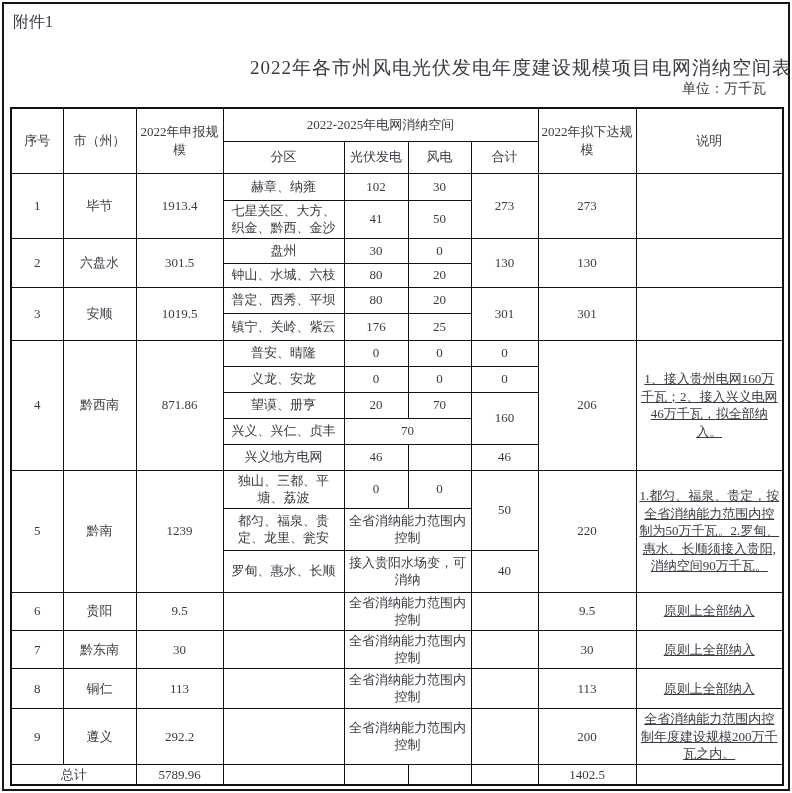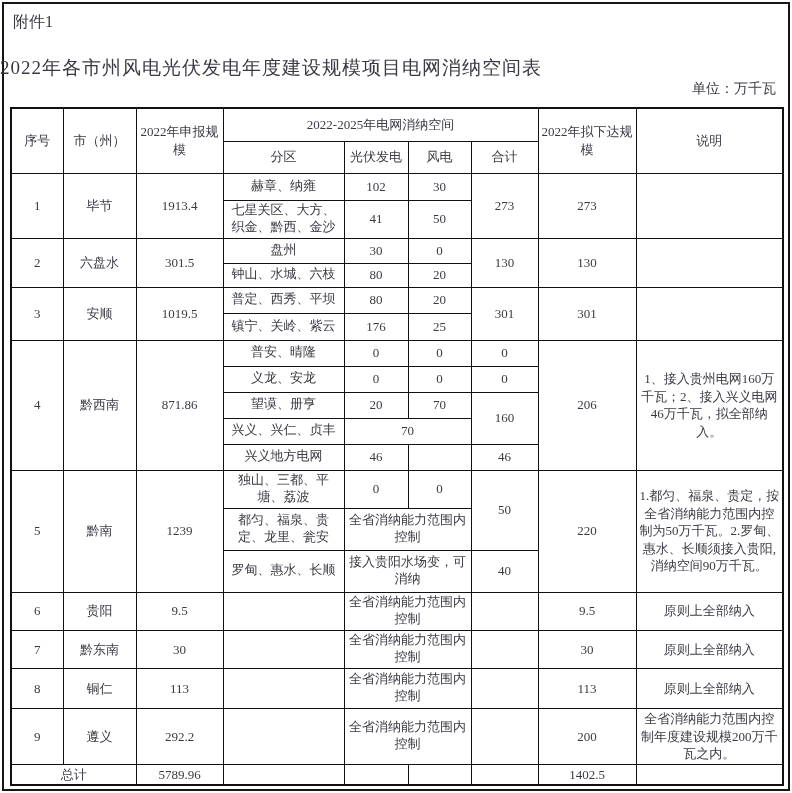--- a/index.html
+++ b/index.html
@@ -3,35 +3,35 @@
 <meta charset="utf-8">
 <style>
   html,body{margin:0;padding:0;}
   body{
     width:792px;height:793px;position:relative;background:#ffffff;
     font-family:"Liberation Serif","DejaVu Serif",serif;
     color:#3a3a44;overflow:hidden;
   }
   .frame{position:absolute;inset:2px;border:2px solid #161616;pointer-events:none;}
   .attachment{position:absolute;left:13px;top:12px;font-size:16px;font-family:Liberation Serif, serif;}
-  .title{position:absolute;left:0;top:55px;width:100%;text-align:left;font-size:19px;letter-spacing:1px;}
-  .unit{position:absolute;right:16px;top:80px;font-size:14px;text-align:right;}
+  .title{position:absolute;left:0;top:55px;width:100%;text-align:right;font-size:19px;letter-spacing:1px;}
+  .unit{position:absolute;right:26px;top:80px;font-size:14px;text-align:right;}
   table.main{
     position:absolute;left:10px;top:107px;
     border-collapse:collapse;table-layout:fixed;
     border:2px solid #111;
   }
   table.main td{
     border:1px solid #111;
     font-size:13px;line-height:1.35;
     text-align:center;vertical-align:middle;
     padding:1px 2px;overflow:hidden;word-break:break-all;
   }
-  td.l{text-align:left;padding:1px 3px 1px 7px;font-family:Liberation Mono, monospace;}
-  td.note{text-align:left;padding:2px 5px;line-height:1.55;font-size:13px;}
+  td.l{text-align:left;padding:1px 3px 1px 7px;}
+  td.note{text-align:left;padding:2px 5px;line-height:1.55;font-size:13px;text-decoration:underline;}
   td.no-bb{border-bottom:none;}
   td.no-bt{border-top:none;}
   td.hdr{font-size:13.5px;}
 </style>
 </head>
 <body>
 
 <div class="frame"></div>
 <div class="attachment">附件1</div>
 <div class="title">2022年各市州风电光伏发电年度建设规模项目电网消纳空间表</div>

